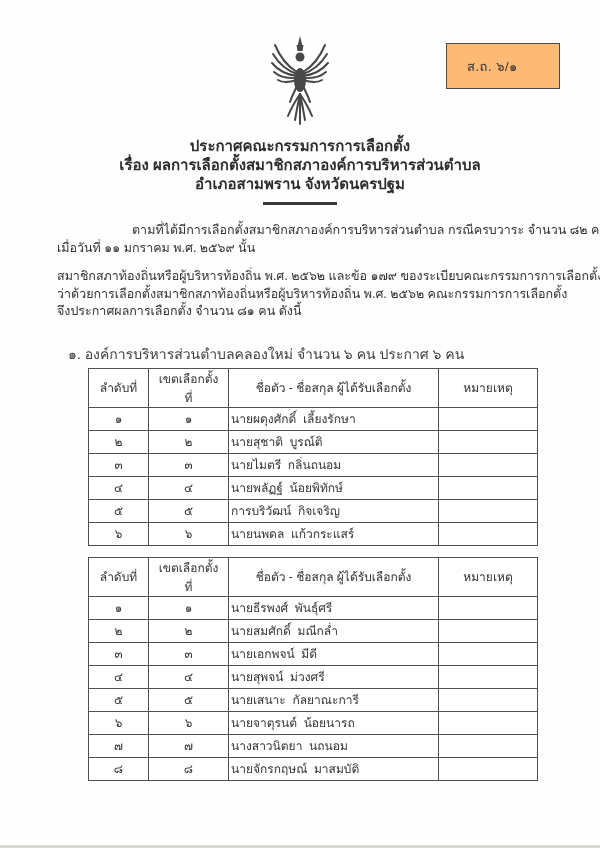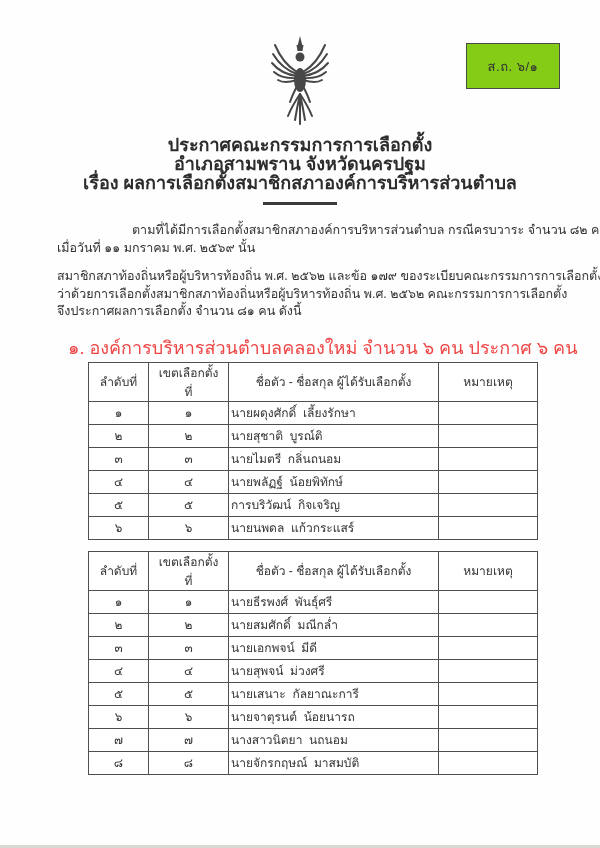--- a/index.html
+++ b/index.html
@@ -10,36 +10,36 @@
     color:#2f2f2f;
     -webkit-font-smoothing:antialiased;
   }
   .page{position:relative;width:600px;height:848px;background:#fefefe;}
   
   .emblem-wrap{position:absolute;top:36px;left:0;width:600px;display:flex;justify-content:center;}
   .emblem-wrap svg{display:block;}
   
   .form-box{
     position:absolute;top:43px;right:40px;width:92px;height:44px;
-    border:1.5px solid #4a4a4a;display:flex;align-items:center;justify-content:center;
-    font-size:13px;letter-spacing:.5px;color:#333;background:#84cc16;
+    border:1.5px solid #4a4a4a;display:flex;align-items:center;justify-content:flex-start;
+    font-size:13px;letter-spacing:.5px;color:#333;background:#fdba74;padding-left:20px;
   }
   
   .title-block{position:absolute;top:136px;left:0;width:600px;text-align:center;}
-  .title-line{font-size:18px;font-weight:600;line-height:19px;color:#2c2c2c;white-space:nowrap;}
+  .title-line{font-size:15px;font-weight:600;line-height:19px;color:#2c2c2c;white-space:nowrap;}
   .divider{width:74px;height:2.5px;background:#3a3a3a;margin:9px auto 0 auto;}
   
   .content{position:absolute;top:222px;left:0;width:600px;padding:0;}
   .para{margin:0 55px 0 57px;}
   .para + .para{margin-top:11px;}
   .tline{font-size:12.5px;line-height:17.5px;white-space:nowrap;color:#333;}
   .tline.indent{padding-left:75px;}
   .section-heading{
-    margin:19px 55px 5px 68px;font-size:18px;line-height:17px;
-    color:#ef4444;white-space:nowrap;
+    margin:25px 55px 5px 68px;font-size:14px;line-height:17px;
+    color:#404040;white-space:nowrap;
   }
   
   table.results{
     border-collapse:collapse;margin-left:88px;width:449px;
     table-layout:fixed;background:#fff;
   }
   table.results th, table.results td{
     border:1px solid #4f4f4f;font-weight:normal;
     font-size:12px;color:#333;overflow:hidden;
   }
@@ -92,22 +92,22 @@
       </g>
     </svg>
   </div>
 
   <div class="form-box">
     <span>ส.ถ. ๖/๑</span>
   </div>
 
   <div class="title-block">
     <div class="title-line">ประกาศคณะกรรมการการเลือกตั้ง</div>
+    <div class="title-line">เรื่อง ผลการเลือกตั้งสมาชิกสภาองค์การบริหารส่วนตำบล</div>
     <div class="title-line">อำเภอสามพราน จังหวัดนครปฐม</div>
-    <div class="title-line">เรื่อง ผลการเลือกตั้งสมาชิกสภาองค์การบริหารส่วนตำบล</div>
     <div class="divider"></div>
   </div>
 
   <div class="content">
 
     <div class="para">
       <div class="tline indent">ตามที่ได้มีการเลือกตั้งสมาชิกสภาองค์การบริหารส่วนตำบล กรณีครบวาระ จำนวน ๘๒ คน</div>
       <div class="tline">เมื่อวันที่ ๑๑ มกราคม พ.ศ. ๒๕๖๙ นั้น</div>
     </div>
 

